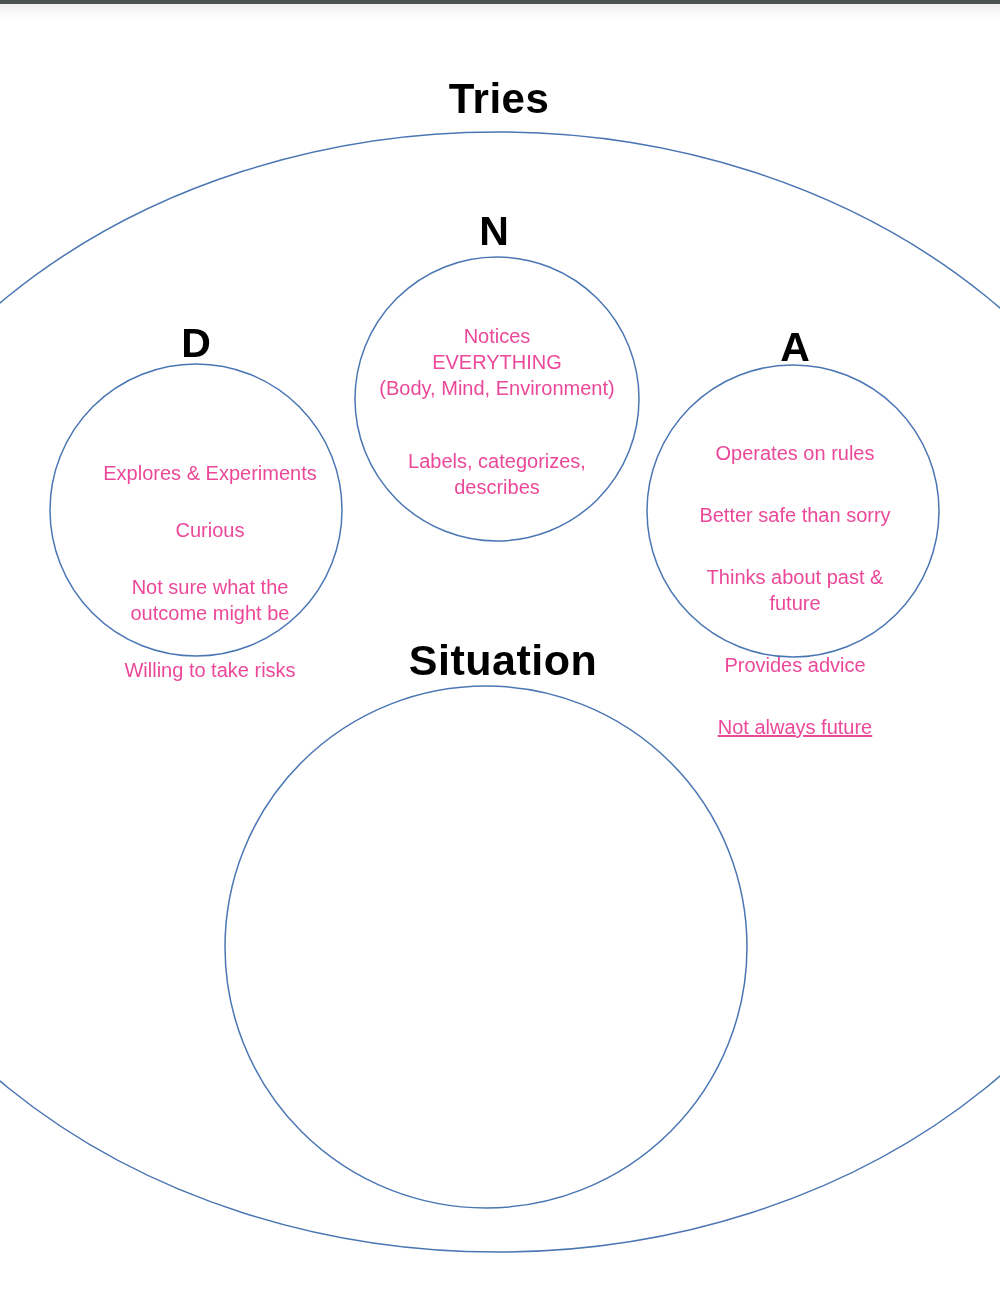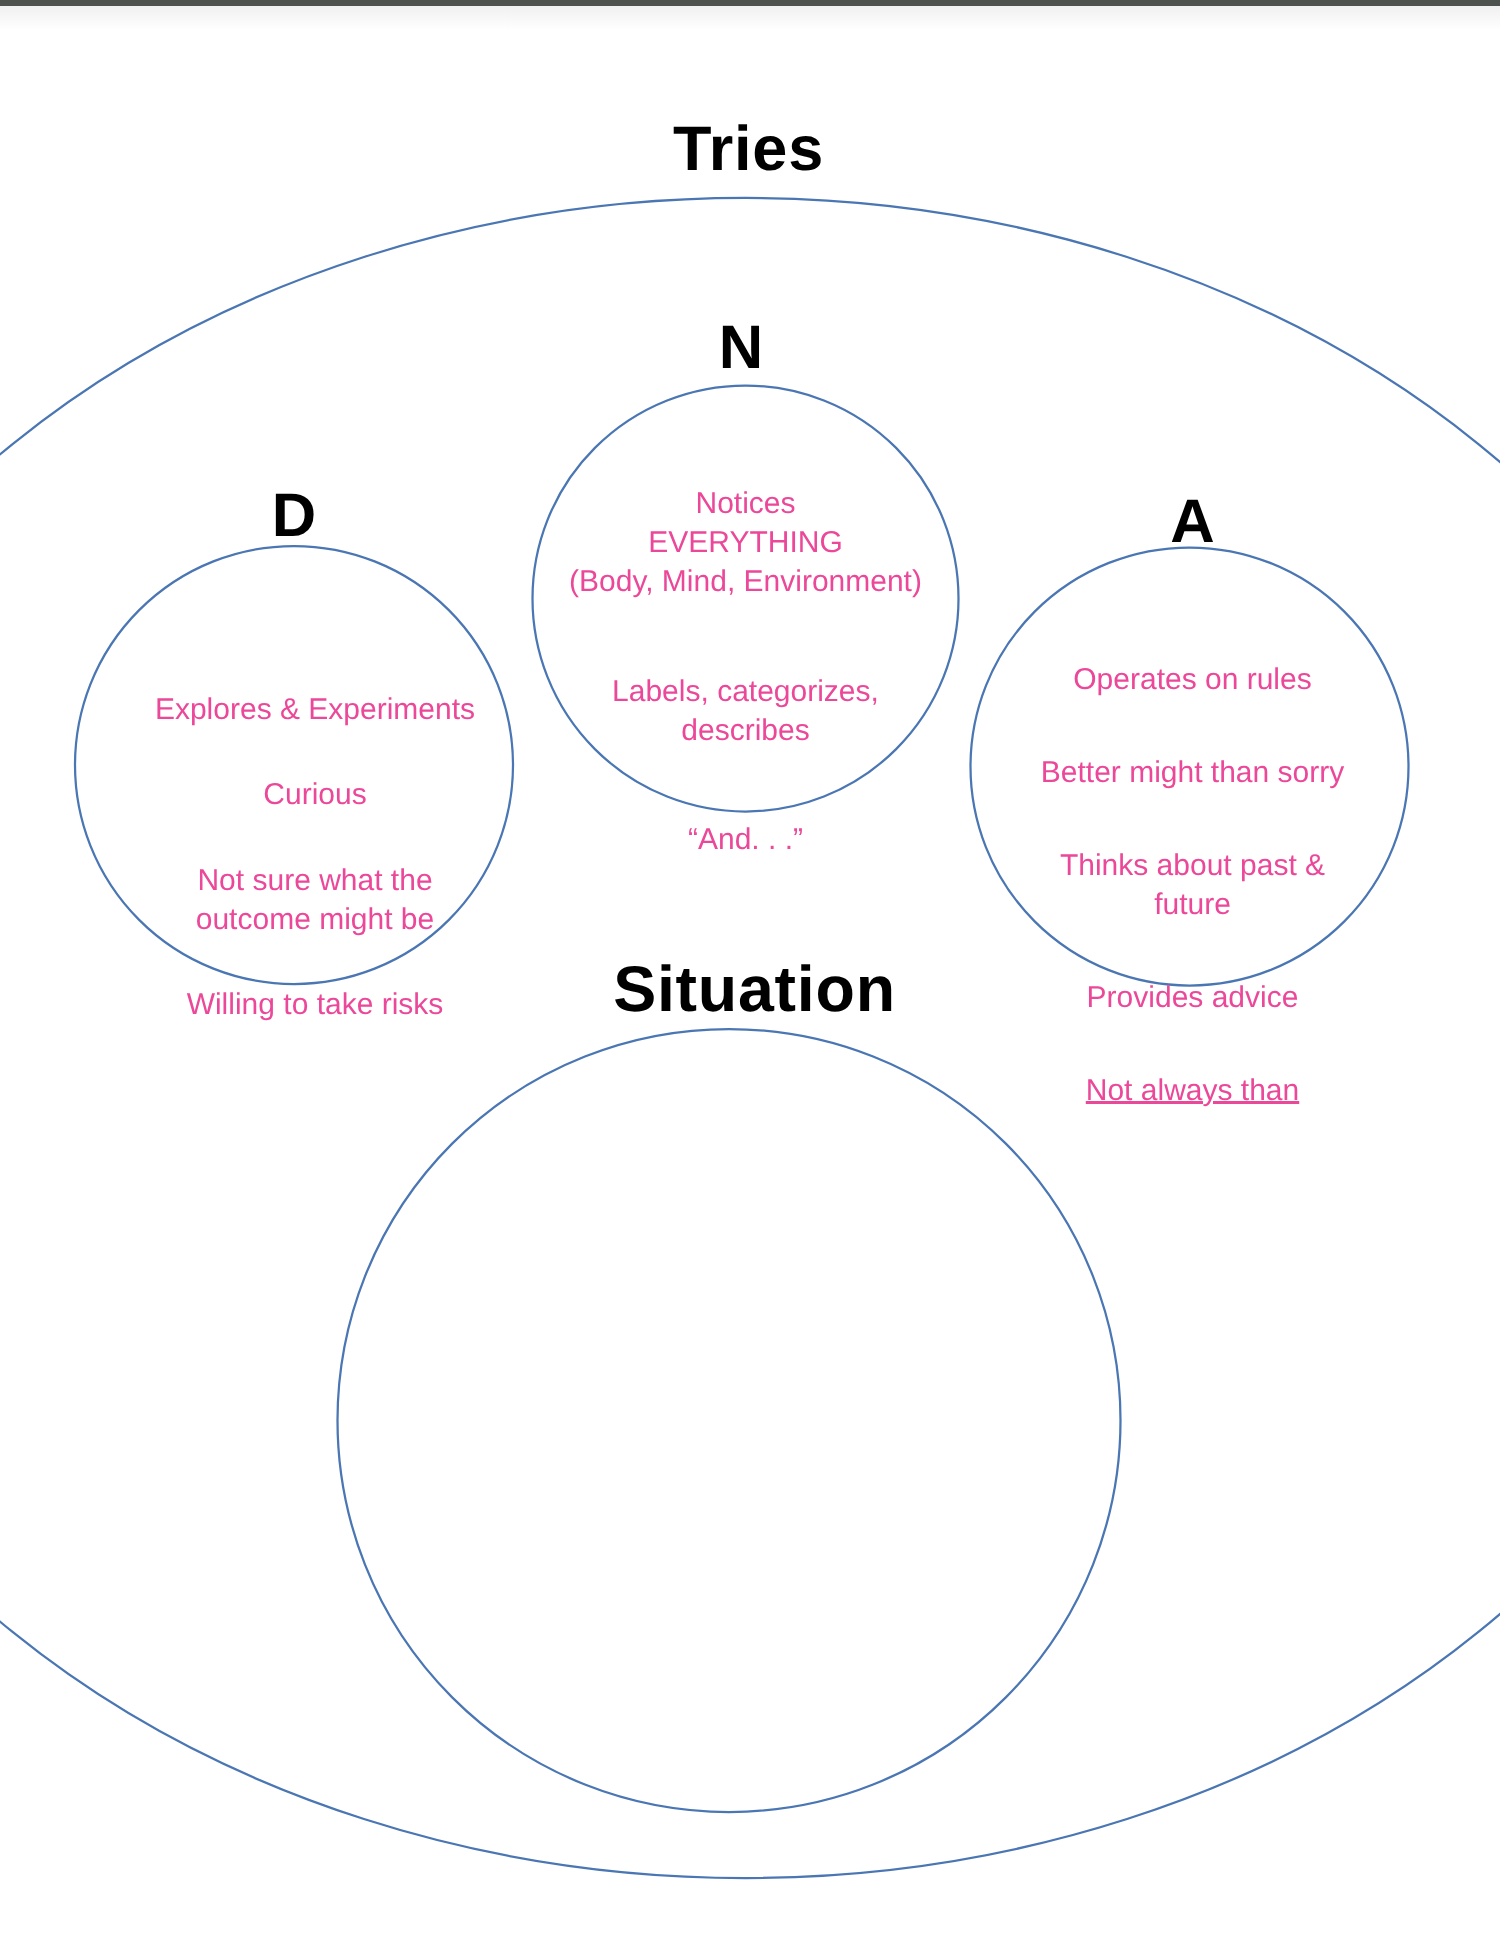--- a/index.html
+++ b/index.html
@@ -103,23 +103,22 @@
 outcome might be</p>
   <p>Willing to take risks</p>
 </div>
 
 <div class="circle-text n-text">
   <p>Notices
 EVERYTHING
 (Body, Mind, Environment)</p>
   <p>Labels, categorizes,
 describes</p>
-  <p>“And. . .”</p>
 </div>
 
 <div class="circle-text a-text">
   <p>Operates on rules</p>
-  <p>Better might than sorry</p>
+  <p>Better safe than sorry</p>
   <p>Thinks about past &amp;
 future</p>
   <p>Provides advice</p>
-  <p class="underlined">Not always than</p>
+  <p class="underlined">Not always future</p>
 </div>
 
 </body></html>

